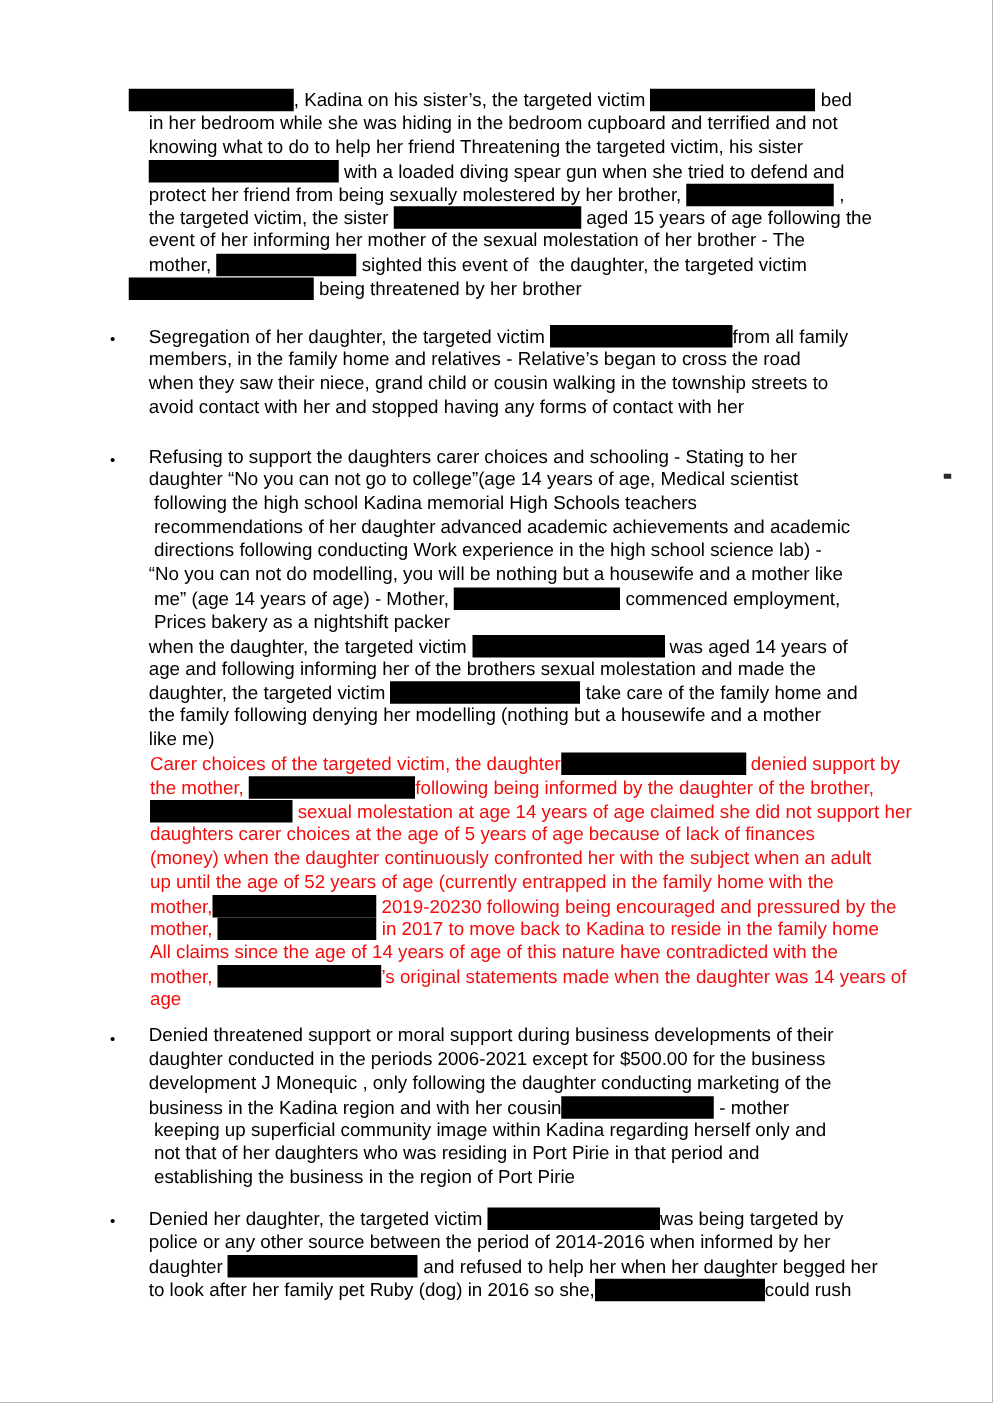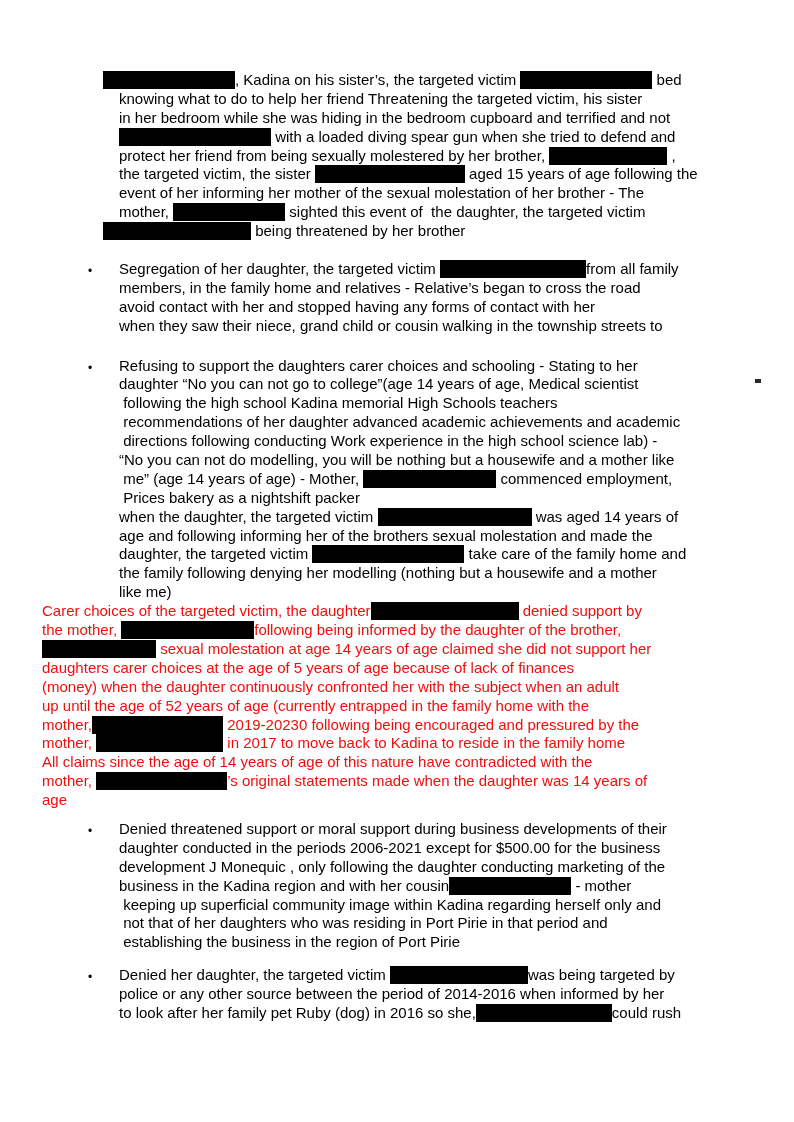--- a/index.html
+++ b/index.html
@@ -14,21 +14,21 @@
     color:#000000;
   }
   .content{position:absolute;left:0;top:71px;right:0;}
   .block{margin:0;}
   .paragraph{padding-left:119px;}
   .bullet-item{position:relative;padding-left:119px;}
   .bullet-item .glyph{
     position:absolute;left:88px;top:2px;
     font-size:12px;line-height:18.9px;
   }
-  .red-paragraph{padding-left:42px;color:var(--red-color,#f20d0d);}
+  .red-paragraph{padding-left:120px;color:var(--red-color,#f20d0d);}
   
   .block-0{margin-bottom:19px;}
   .block-1{margin-bottom:21px;}
   .block-2{margin-bottom:0px;}
   .block-3{margin-bottom:10px;}
   .block-4{margin-bottom:14px;}
   .line{white-space:pre;height:18.9px;}
   .line.out{margin-left:-16px;}
   .redact{
     display:inline-block;
@@ -41,35 +41,35 @@
     width:6px;height:4px;background:#2a2a2a;
   }
 </style>
 </head>
 <body>
 
 <div class="page">
   <div class="content">
       <div class="block paragraph block-0">
         <div class="line out"><span class="redact" style="width: 132px; background: rgb(0, 0, 0);"></span><span class="run">, Kadina on his sister’s, the targeted victim </span><span class="redact" style="width: 132px; background: rgb(0, 0, 0);"></span><span class="run"> bed</span></div>
+        <div class="line"><span class="run">in her bedroom while she was hiding in the bedroom cupboard and terrified and not</span></div>
         <div class="line"><span class="run">knowing what to do to help her friend Threatening the targeted victim, his sister</span></div>
-        <div class="line"><span class="run">in her bedroom while she was hiding in the bedroom cupboard and terrified and not</span></div>
         <div class="line"><span class="redact" style="width: 152px; background: rgb(0, 0, 0);"></span><span class="run"> with a loaded diving spear gun when she tried to defend and</span></div>
         <div class="line"><span class="run">protect her friend from being sexually molestered by her brother, </span><span class="redact" style="width: 118px; background: rgb(0, 0, 0);"></span><span class="run"> ,</span></div>
         <div class="line"><span class="run">the targeted victim, the sister </span><span class="redact" style="width: 150px; background: rgb(0, 0, 0);"></span><span class="run"> aged 15 years of age following the</span></div>
         <div class="line"><span class="run">event of her informing her mother of the sexual molestation of her brother - The</span></div>
         <div class="line"><span class="run">mother, </span><span class="redact" style="width: 112px; background: rgb(0, 0, 0);"></span><span class="run"> sighted this event of  the daughter, the targeted victim</span></div>
         <div class="line out"><span class="redact" style="width: 148px; background: rgb(0, 0, 0);"></span><span class="run"> being threatened by her brother</span></div>
       </div>
       <div class="block bullet-item block-1">
         <span class="glyph">•</span>
         <div class="line"><span class="run">Segregation of her daughter, the targeted victim </span><span class="redact" style="width: 146px; background: rgb(0, 0, 0);"></span><span class="run">from all family</span></div>
         <div class="line"><span class="run">members, in the family home and relatives - Relative’s began to cross the road</span></div>
+        <div class="line"><span class="run">when they saw their niece, grand child or cousin walking in the township streets to</span></div>
         <div class="line"><span class="run">avoid contact with her and stopped having any forms of contact with her</span></div>
-        <div class="line"><span class="run">when they saw their niece, grand child or cousin walking in the township streets to</span></div>
       </div>
       <div class="block bullet-item block-2">
         <span class="glyph">•</span>
         <div class="line"><span class="run">Refusing to support the daughters carer choices and schooling - Stating to her</span></div>
         <div class="line"><span class="run">daughter “No you can not go to college”(age 14 years of age, Medical scientist</span></div>
         <div class="line"><span class="run"> following the high school Kadina memorial High Schools teachers</span></div>
         <div class="line"><span class="run"> recommendations of her daughter advanced academic achievements and academic</span></div>
         <div class="line"><span class="run"> directions following conducting Work experience in the high school science lab) -</span></div>
         <div class="line"><span class="run">“No you can not do modelling, you will be nothing but a housewife and a mother like</span></div>
         <div class="line"><span class="run"> me” (age 14 years of age) - Mother, </span><span class="redact" style="width: 133px; background: rgb(0, 0, 0);"></span><span class="run"> commenced employment,</span></div>
@@ -100,17 +100,18 @@
         <div class="line"><span class="run">development J Monequic , only following the daughter conducting marketing of the</span></div>
         <div class="line"><span class="run">business in the Kadina region and with her cousin</span><span class="redact" style="width: 122px; background: rgb(0, 0, 0);"></span><span class="run"> - mother</span></div>
         <div class="line"><span class="run"> keeping up superficial community image within Kadina regarding herself only and</span></div>
         <div class="line"><span class="run"> not that of her daughters who was residing in Port Pirie in that period and</span></div>
         <div class="line"><span class="run"> establishing the business in the region of Port Pirie</span></div>
       </div>
       <div class="block bullet-item block-5">
         <span class="glyph">•</span>
         <div class="line"><span class="run">Denied her daughter, the targeted victim </span><span class="redact" style="width: 138px; background: rgb(0, 0, 0);"></span><span class="run">was being targeted by</span></div>
         <div class="line"><span class="run">police or any other source between the period of 2014-2016 when informed by her</span></div>
+        <div class="line"><span class="run">daughter </span><span class="redact" style="width: 152px; background: rgb(0, 0, 0);"></span><span class="run"> and refused to help her when her daughter begged her</span></div>
         <div class="line"><span class="run">to look after her family pet Ruby (dog) in 2016 so she,</span><span class="redact" style="width: 136px; background: rgb(0, 0, 0);"></span><span class="run">could rush</span></div>
       </div>
     </div>
   <div class="stray-mark"></div>
 </div>
 
 </body></html>

